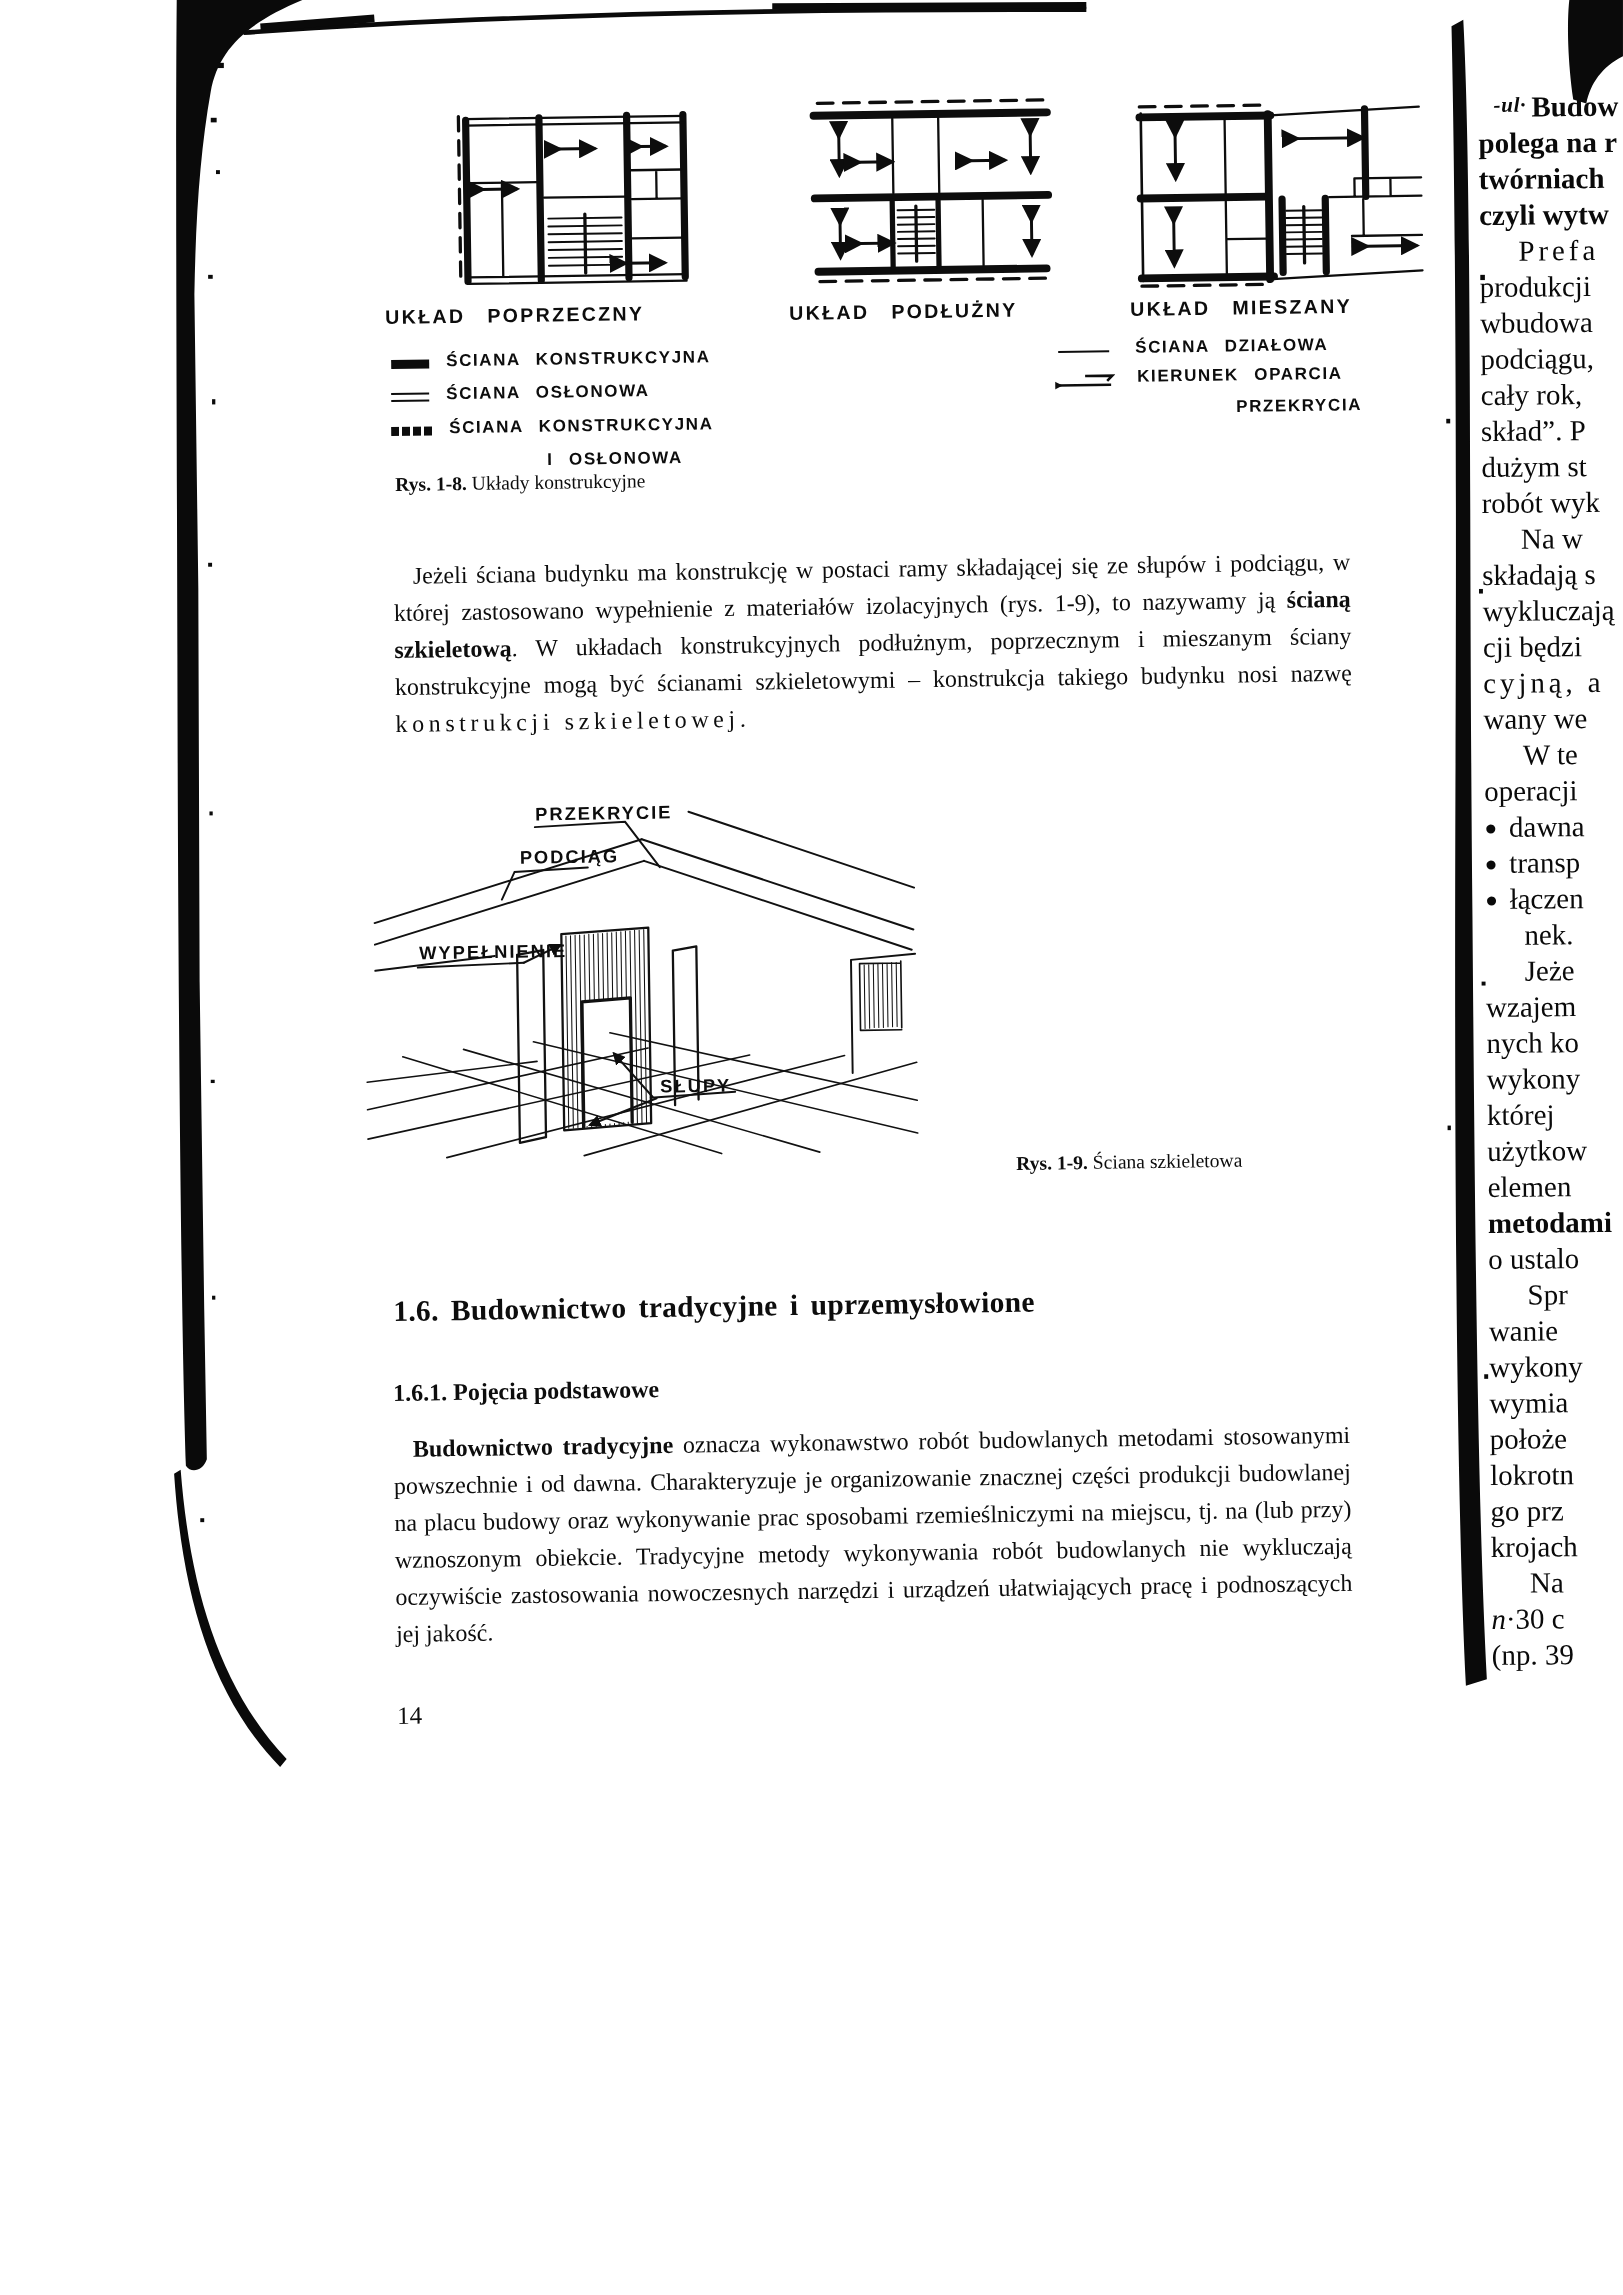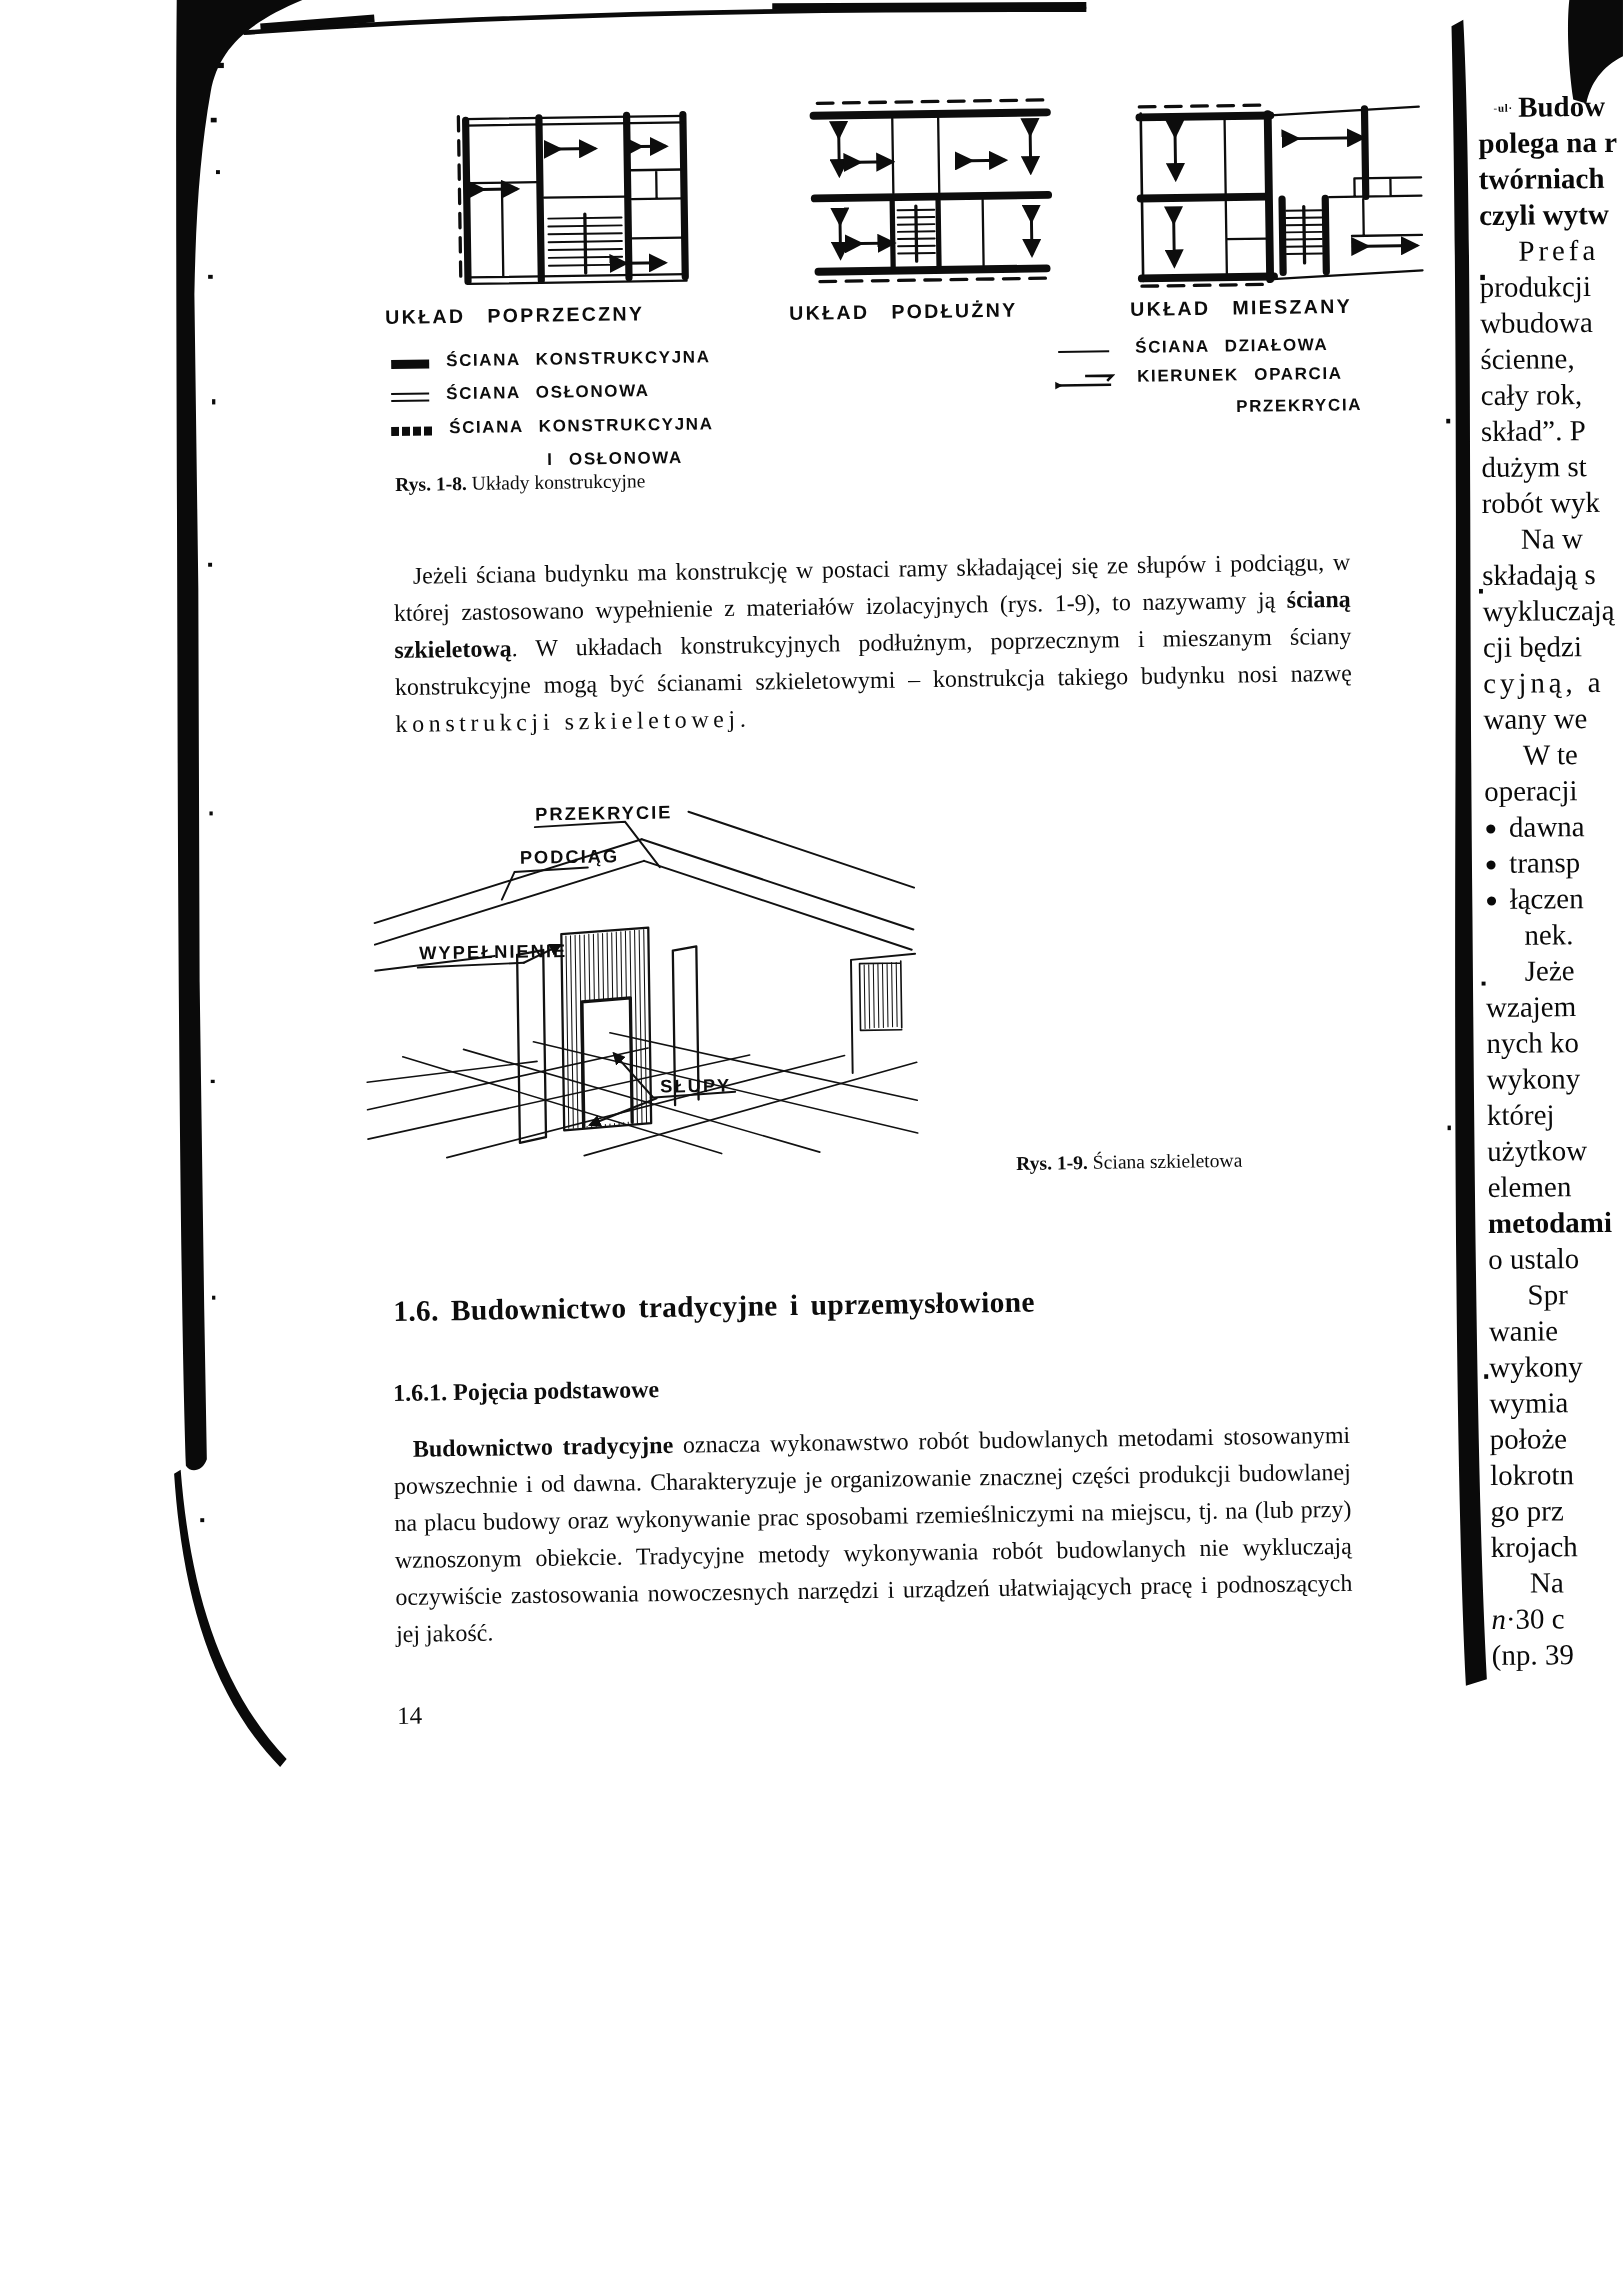--- a/index.html
+++ b/index.html
@@ -54,21 +54,21 @@
   
   #side-col{
     position:absolute;left:1478px;top:89px;width:196px;
     font-size:29px;line-height:36px;color:#0a0a0a;
     transform:rotate(-0.5deg);transform-origin:0 0;
   }
   .s-line{height:36px;white-space:nowrap;overflow:visible;}
   .s-ind{padding-left:39px;}
   .s-b{font-weight:bold;}
   .s-sp{letter-spacing:3.9px;}
-  .s-lead{font-size:11px;margin-left:-23.6px;margin-right:5.2px;letter-spacing:0.7px;position:relative;top:-5.2px;}
+  .s-lead{font-size:21px;margin-left:-23.6px;margin-right:5.2px;letter-spacing:0.7px;position:relative;top:-5.2px;font-style:italic;}
   .s-bullet{font-size:21px;margin-right:11.8px;position:relative;top:-2px;}
 
   svg.plan{position:absolute;overflow:visible;}
 </style>
 </head>
 <body>
 
 <svg class="abs" style="left:0;top:0;" width="1623" height="2295" viewBox="0 0 2480 3507">
   <defs>
     <marker id="ah" viewBox="0 0 10 10" refX="8" refY="5" markerWidth="6.5" markerHeight="6.5" orient="auto">
@@ -263,21 +263,21 @@
 <div class="pageno tilt" style="left:397px;top:1702px;">14</div>
 
 <div id="side-col">
     <div class="s-line s-ind s-b"><span class="s-lead">-ul·</span><span>Budow</span></div>
     <div class="s-line s-b"><span>polega na r</span></div>
     <div class="s-line s-b"><span>twórniach</span></div>
     <div class="s-line s-b"><span>czyli wytw</span></div>
     <div class="s-line s-ind s-sp"><span>Prefa</span></div>
     <div class="s-line"><span>produkcji</span></div>
     <div class="s-line"><span>wbudowa</span></div>
-    <div class="s-line"><span>ścienne,</span></div>
+    <div class="s-line"><span>podciągu,</span></div>
     <div class="s-line"><span>cały rok,</span></div>
     <div class="s-line"><span>skład”. P</span></div>
     <div class="s-line"><span>dużym st</span></div>
     <div class="s-line"><span>robót wyk</span></div>
     <div class="s-line s-ind"><span>Na w</span></div>
     <div class="s-line"><span>składają s</span></div>
     <div class="s-line"><span>wykluczają</span></div>
     <div class="s-line"><span>cji będzi</span></div>
     <div class="s-line s-sp"><span>cyjną, a</span></div>
     <div class="s-line"><span>wany we</span></div>

